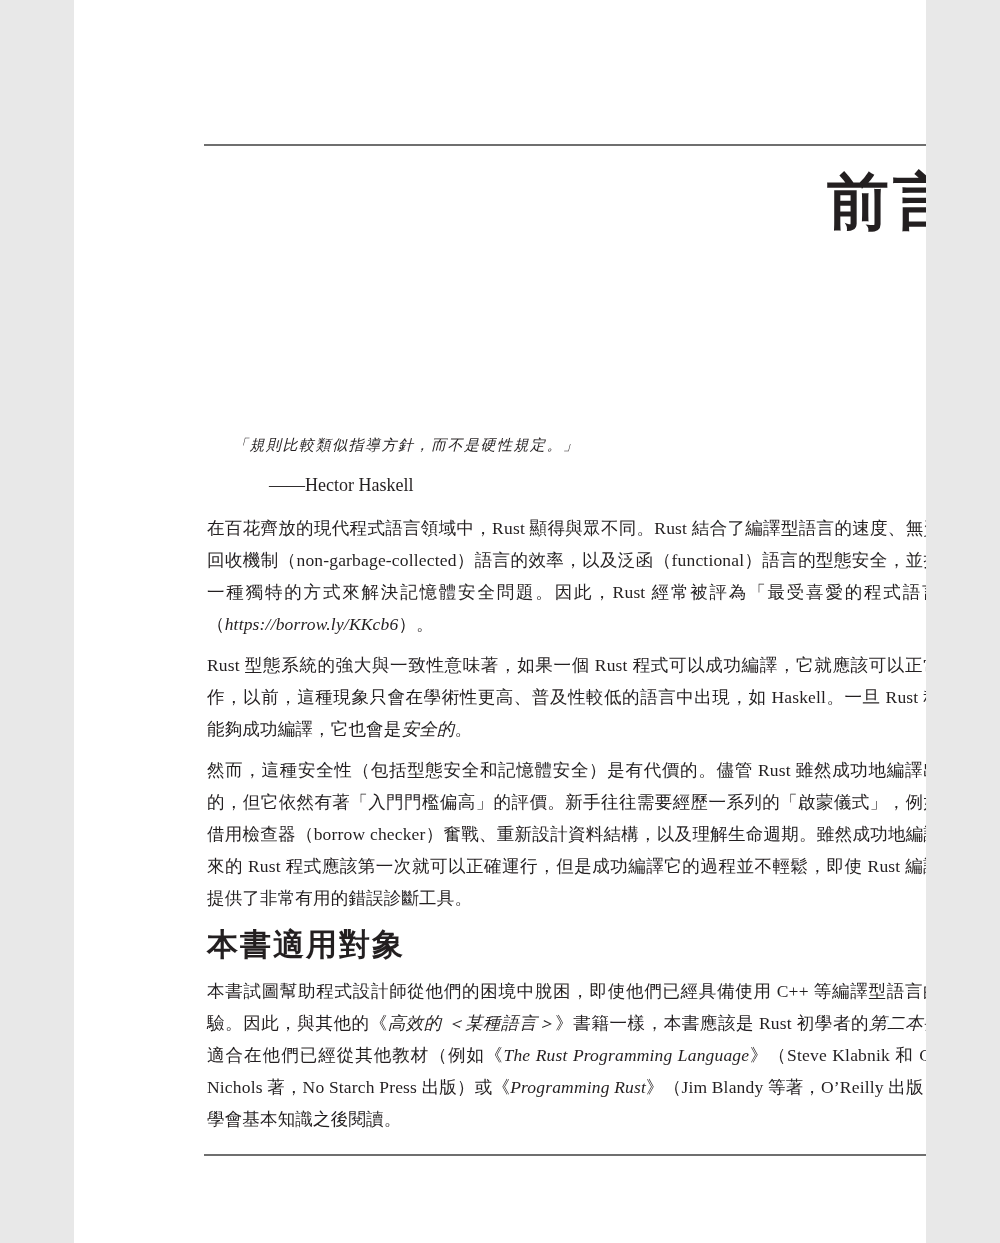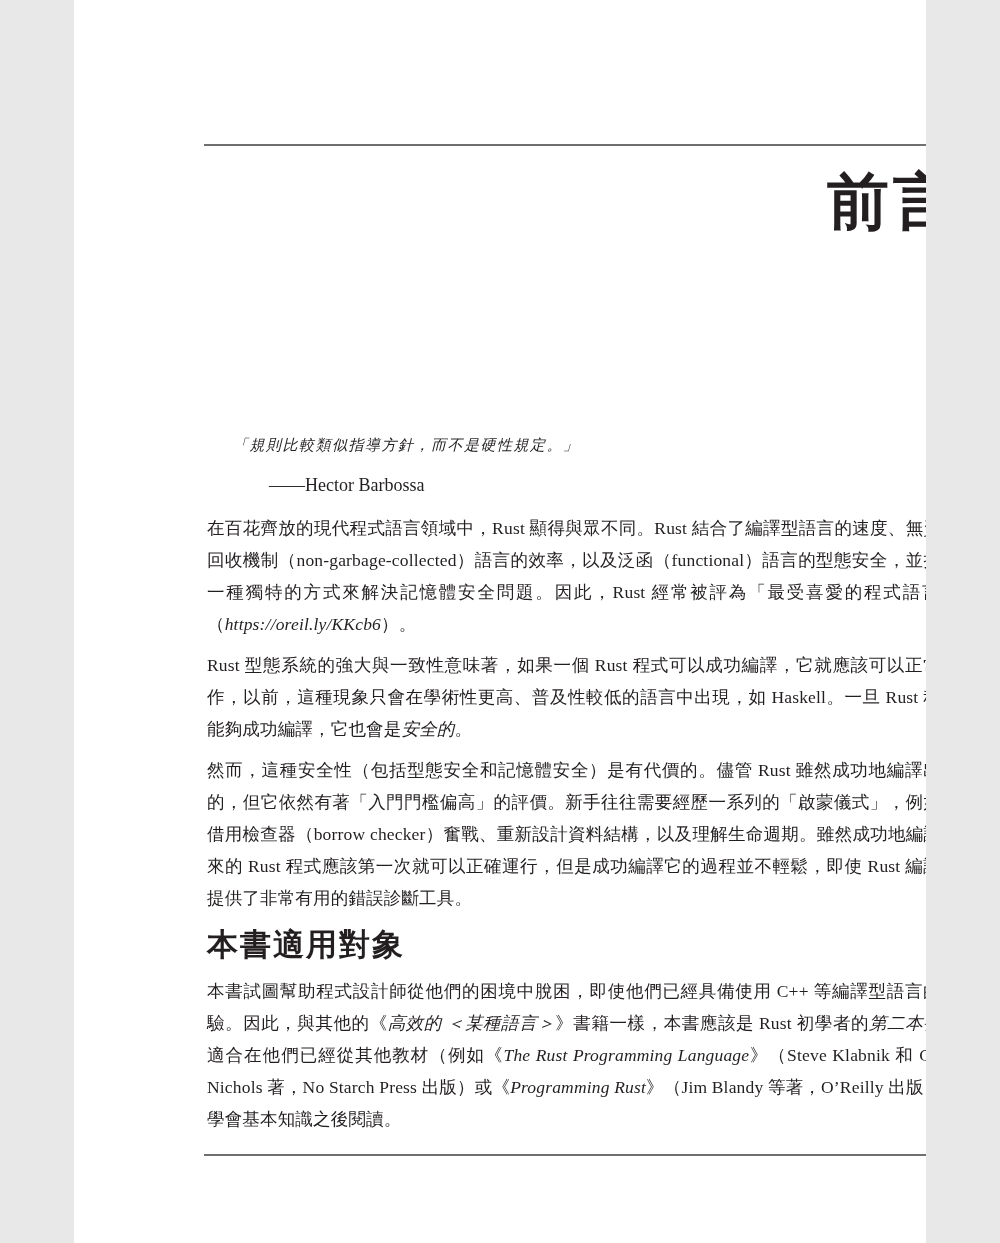--- a/index.html
+++ b/index.html
@@ -84,23 +84,23 @@
 
 <div class="page">
 
   <div class="rule rule-top"></div>
 
   <div class="content">
 
     <h1 class="doc-title">前言</h1>
 
     <div class="quote">「規則比較類似指導方針，而不是硬性規定。」</div>
-    <div class="attribution">——Hector Barbossa</div>
+    <div class="attribution">——Hector Haskell</div>
 
-    <p class="body"><span>在百花齊放的現代程式語言領域中，Rust 顯得與眾不同。Rust 結合了編譯型語言的速度、無資源回收機制（non-garbage-collected）語言的效率，以及泛函（functional）語言的型態安全，並提供一種獨特的方式來解決記憶體安全問題。因此，Rust 經常被評為「最受喜愛的程式語言」（</span><span class="it">https://oreil.ly/KKcb6</span><span>）。</span></p>
+    <p class="body"><span>在百花齊放的現代程式語言領域中，Rust 顯得與眾不同。Rust 結合了編譯型語言的速度、無資源回收機制（non-garbage-collected）語言的效率，以及泛函（functional）語言的型態安全，並提供一種獨特的方式來解決記憶體安全問題。因此，Rust 經常被評為「最受喜愛的程式語言」（</span><span class="it">https://borrow.ly/KKcb6</span><span>）。</span></p>
 
     <p class="body"><span>Rust 型態系統的強大與一致性意味著，如果一個 Rust 程式可以成功編譯，它就應該可以正常運作，以前，這種現象只會在學術性更高、普及性較低的語言中出現，如 Haskell。一旦 Rust 程式能夠成功編譯，它也會是</span><span class="kai">安全的</span><span>。</span></p>
 
     <p class="body"><span>然而，這種安全性（包括型態安全和記憶體安全）是有代價的。儘管 Rust 雖然成功地編譯出來的，但它依然有著「入門門檻偏高」的評價。新手往往需要經歷一系列的「啟蒙儀式」，例如與借用檢查器（borrow checker）奮戰、重新設計資料結構，以及理解生命週期。雖然成功地編譯出來的 Rust 程式應該第一次就可以正確運行，但是成功編譯它的過程並不輕鬆，即使 Rust 編譯器提供了非常有用的錯誤診斷工具。</span></p>
 
     <h2 class="section-heading">本書適用對象</h2>
 
     <p class="body"><span>本書試圖幫助程式設計師從他們的困境中脫困，即使他們已經具備使用 C++ 等編譯型語言的經驗。因此，與其他的《</span><span class="kai">高效的 ＜某種語言＞</span><span>》書籍一樣，本書應該是 Rust 初學者的</span><span class="kai">第二本書</span><span>，適合在他們已經從其他教材（例如《</span><span class="it">The Rust Programming Language</span><span>》（Steve Klabnik 和 Carol Nichols 著，No Starch Press 出版）或《</span><span class="it">Programming Rust</span><span>》（Jim Blandy 等著，O’Reilly 出版））學會基本知識之後閱讀。</span></p>
 
   </div>

